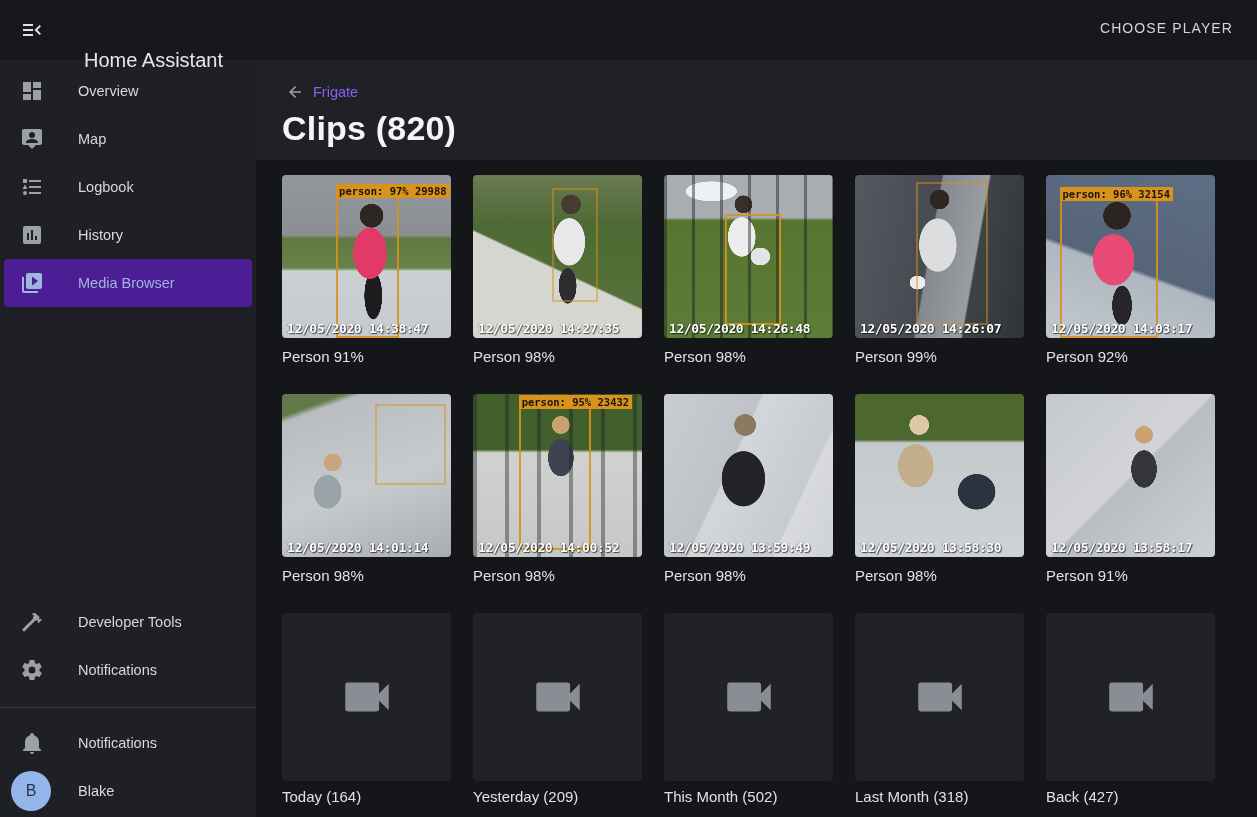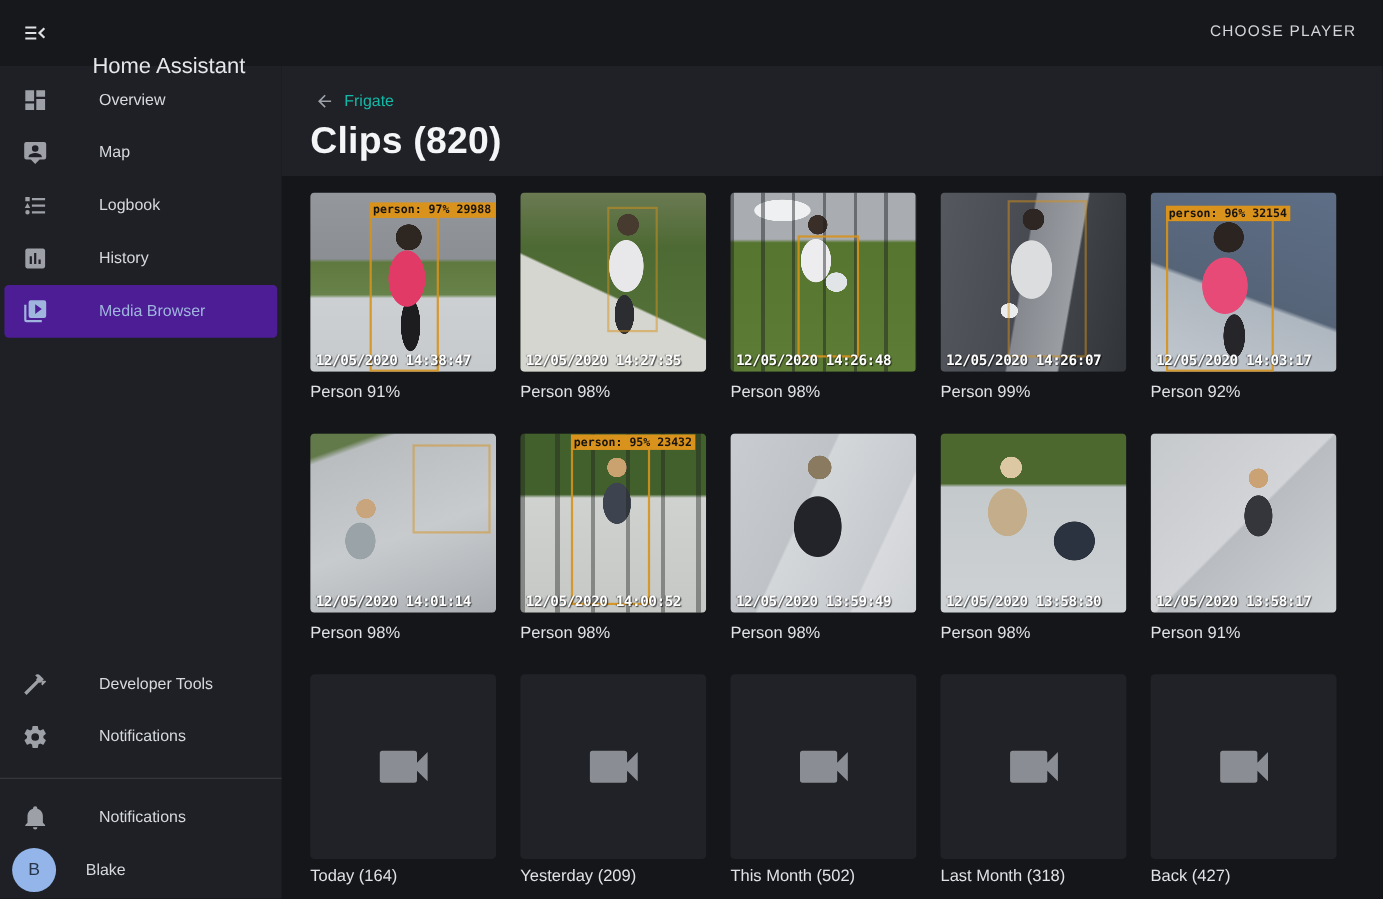--- a/index.html
+++ b/index.html
@@ -32,42 +32,42 @@
   .sidebar {
     position:absolute; left:0; top:60px; width:256px; height:757px;
     background:#1e2025; z-index:4;
   }
   .nav-item {
     position:absolute; left:0; width:256px; height:48px;
     display:flex; align-items:center; cursor:pointer; color:#d6d9dd;
   }
   .nav-item .icon { width:24px; height:24px; margin-left:20px; flex:none; color:#9da0a6; }
   .nav-item .icon svg { width:24px; height:24px; fill:currentColor; }
-  .nav-item .lbl { margin-left:46px; font-size:14.5px; font-weight:500; }
+  .nav-item .lbl { margin-left:34px; font-size:14.5px; font-weight:500; }
   .nav-item.selected {
     left:4px; width:248px; background:#4c1d95; border-radius:4px; color:#9fb5de;
   }
   .nav-item.selected .icon { margin-left:16px; color:#9fb5de; }
   .divider { position:absolute; left:0; width:256px; height:1px; background:rgba(255,255,255,0.12); }
   .avatar {
     width:40px; height:40px; border-radius:50%; background:#93b5ea; flex:none;
     margin-left:11px; display:flex; align-items:center; justify-content:center;
     color:#27344a; font-size:16px; font-weight:500;
   }
   .nav-item.user .lbl { margin-left:27px; }
 
   
   .main-header {
     position:absolute; left:256px; top:60px; width:1001px; height:100px;
     background:#1f2126; padding:23px 0 0 26px; z-index:3;
   }
   .breadcrumb { display:flex; align-items:center; gap:9px; cursor:pointer; margin-left:4px; }
   .breadcrumb .arr { width:18px; height:18px; color:#9da1a7; }
   .breadcrumb .arr svg { width:18px; height:18px; fill:currentColor; }
-  .breadcrumb .bc-lbl { font-size:14.5px; color:#14b8a6; }
+  .breadcrumb .bc-lbl { font-size:14.5px; color:#8b5cf6; }
   .page-title { margin-top:8px; font-size:34px; font-weight:700; color:#f4f5f7; letter-spacing:0.2px; }
 
   
   .content {
     position:absolute; left:256px; top:160px; width:1001px; height:657px;
     background:#151619; padding:15px 0 0 26px; overflow:hidden;
   }
   .grid {
     display:grid; grid-template-columns:repeat(5,169px);
     column-gap:22px; row-gap:26px; width:933px;

